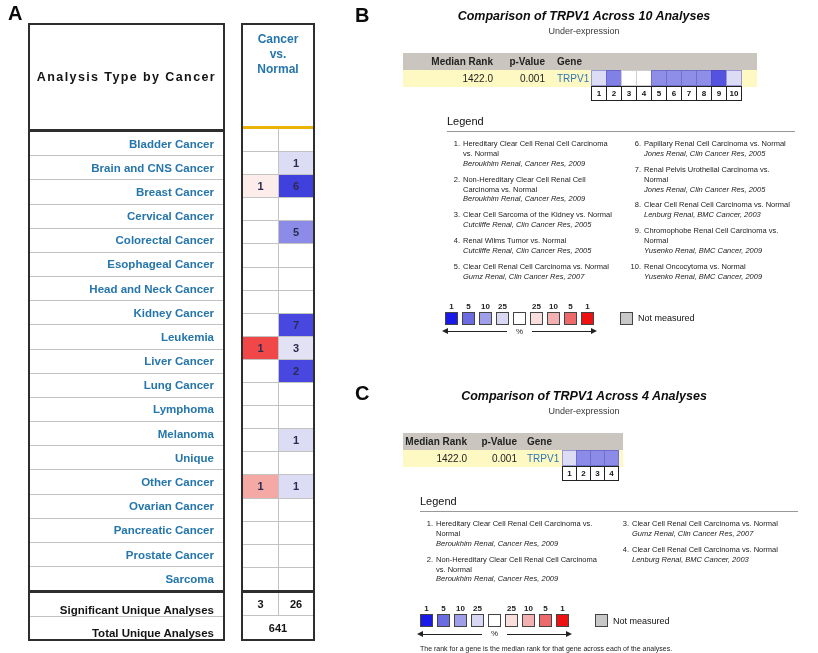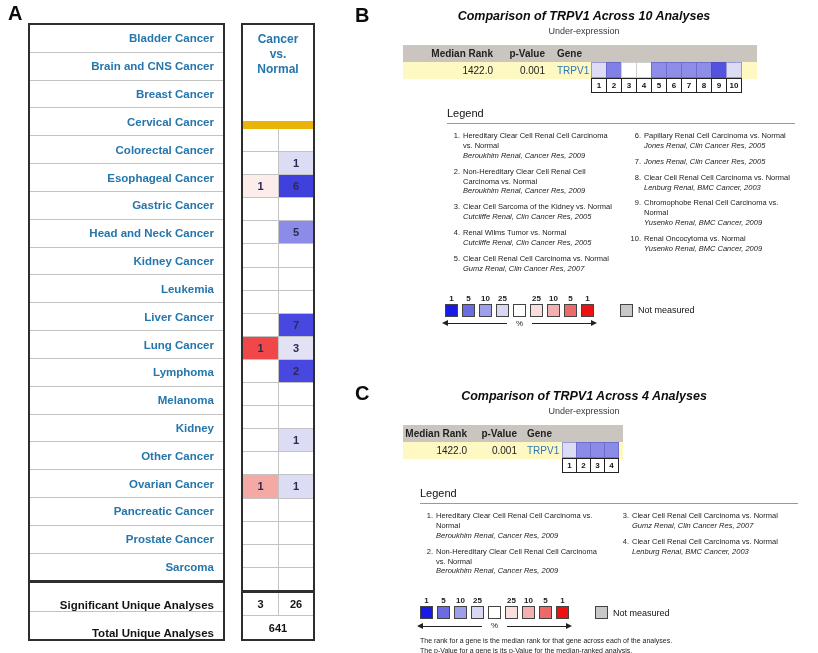--- a/index.html
+++ b/index.html
@@ -19,21 +19,21 @@
   .atable-body{flex:10;display:flex;flex-direction:column;}
   .a-row{flex:1;display:flex;align-items:center;justify-content:flex-end;padding-right:9px;
           border-top:1px solid #c3c3c3;font-weight:bold;font-size:11.5px;color:#2576ad;box-sizing:border-box;}
   .atable-body .a-row:first-child{border-top:none;}
   .atable-summary{flex:1;display:flex;flex-direction:column;border-top:3px solid #2e2e2e;}
   .atable-summary .a-row{color:#141414;align-items:flex-end;}
   .atable-summary .a-row:first-child{border-top:none;}
 
   .vtable{position:absolute;left:241px;top:23px;width:74px;height:618px;border:2px solid #2e2e2e;
           box-sizing:border-box;display:flex;flex-direction:column;background:#fff;}
-  .vtable-header{height:104px;flex:none;border-bottom:8px solid #eab308;display:flex;justify-content:center;
+  .vtable-header{height:104px;flex:none;border-bottom:3px solid #eab308;display:flex;justify-content:center;
           padding-top:7px;box-sizing:border-box;font-weight:bold;font-size:12px;color:#2576ad;
           text-align:center;white-space:pre-line;line-height:1.25;}
   .vtable-body{flex:10;display:flex;flex-direction:column;}
   .v-row{flex:1;display:flex;border-top:1px solid #c3c3c3;box-sizing:border-box;}
   .vtable-body .v-row:first-child{border-top:none;}
   .v-cell{width:50%;display:flex;align-items:center;justify-content:center;
           font-weight:bold;font-size:11px;color:#2b2b52;box-sizing:border-box;}
   .v-cell + .v-cell{border-left:1px solid #c3c3c3;}
   .vtable-summary{flex:1;display:flex;flex-direction:column;border-top:3px solid #2e2e2e;}
   .vtable-summary .v-row:first-child{border-top:none;}
@@ -42,21 +42,21 @@
 
   
   .panel{position:absolute;left:350px;width:468px;}
   #panelB{top:0;height:378px;}
   #panelC{top:378px;height:275px;}
   .panel .panel-letter{position:absolute;left:5px;top:4px;}
   .p-title{text-align:center;font-size:12.5px;font-weight:bold;color:#0d0d0d;padding-top:9px;line-height:15px;font-style:italic;}
   #panelC .p-title{padding-top:11px;}
   .p-sub{text-align:center;font-size:9px;color:#3a3a3a;margin-top:2px;line-height:11px;}
 
-  .stats{position:relative;margin-top:8px;}
+  .stats{position:relative;margin-top:16px;}
   #panelB .stats{margin-left:53px;width:354px;}
   #panelC .stats{margin-left:53px;width:220px;}
   .stats-bar{height:17px;background:#cac6bf;display:flex;align-items:center;font-size:10px;font-weight:bold;color:#222;}
   .stats-vals{height:17px;display:flex;align-items:center;font-size:10px;color:#222;background:#fef9c3;}
   #panelB .col-mr{width:90px;text-align:right;flex:none;}
   #panelB .col-pv{width:52px;text-align:right;flex:none;}
   #panelB .col-gene{margin-left:12px;width:60px;text-align:left;flex:none;}
   #panelC .col-mr{width:64px;text-align:right;flex:none;}
   #panelC .col-pv{width:50px;text-align:right;flex:none;}
   #panelC .col-gene{margin-left:10px;width:50px;text-align:left;flex:none;}
@@ -108,43 +108,41 @@
 </style>
 </head>
 <body>
 
 <div>
 
   <div id="panelA">
     <div class="panel-letter">A</div>
 
     <div class="atable">
+      <div class="atable-header">Analysis Type by Cancer</div>
       <div class="atable-body">
           <div class="a-row">
             <span class="a-label">Bladder Cancer</span>
           </div>
           <div class="a-row">
             <span class="a-label">Brain and CNS Cancer</span>
           </div>
           <div class="a-row">
             <span class="a-label">Breast Cancer</span>
           </div>
           <div class="a-row">
             <span class="a-label">Cervical Cancer</span>
           </div>
           <div class="a-row">
             <span class="a-label">Colorectal Cancer</span>
           </div>
           <div class="a-row">
             <span class="a-label">Esophageal Cancer</span>
           </div>
           <div class="a-row">
-            <span class="a-label">Gastric Cancer</span>
-          </div>
-          <div class="a-row">
             <span class="a-label">Head and Neck Cancer</span>
           </div>
           <div class="a-row">
             <span class="a-label">Kidney Cancer</span>
           </div>
           <div class="a-row">
             <span class="a-label">Leukemia</span>
           </div>
           <div class="a-row">
             <span class="a-label">Liver Cancer</span>
@@ -152,21 +150,21 @@
           <div class="a-row">
             <span class="a-label">Lung Cancer</span>
           </div>
           <div class="a-row">
             <span class="a-label">Lymphoma</span>
           </div>
           <div class="a-row">
             <span class="a-label">Melanoma</span>
           </div>
           <div class="a-row">
-            <span class="a-label">Kidney</span>
+            <span class="a-label">Unique</span>
           </div>
           <div class="a-row">
             <span class="a-label">Other Cancer</span>
           </div>
           <div class="a-row">
             <span class="a-label">Ovarian Cancer</span>
           </div>
           <div class="a-row">
             <span class="a-label">Pancreatic Cancer</span>
           </div>
@@ -372,20 +370,21 @@
             <div class="lg-item">
               <span class="lg-num">6.</span>
               <div class="lg-text">
                 <div class="lg-name">Papillary Renal Cell Carcinoma vs. Normal</div>
                 <div class="lg-src">Jones Renal, Clin Cancer Res, 2005</div>
               </div>
             </div>
             <div class="lg-item">
               <span class="lg-num">7.</span>
               <div class="lg-text">
+                <div class="lg-name">Renal Pelvis Urothelial Carcinoma vs. Normal</div>
                 <div class="lg-src">Jones Renal, Clin Cancer Res, 2005</div>
               </div>
             </div>
             <div class="lg-item">
               <span class="lg-num">8.</span>
               <div class="lg-text">
                 <div class="lg-name">Clear Cell Renal Cell Carcinoma vs. Normal</div>
                 <div class="lg-src">Lenburg Renal, BMC Cancer, 2003</div>
               </div>
             </div>

